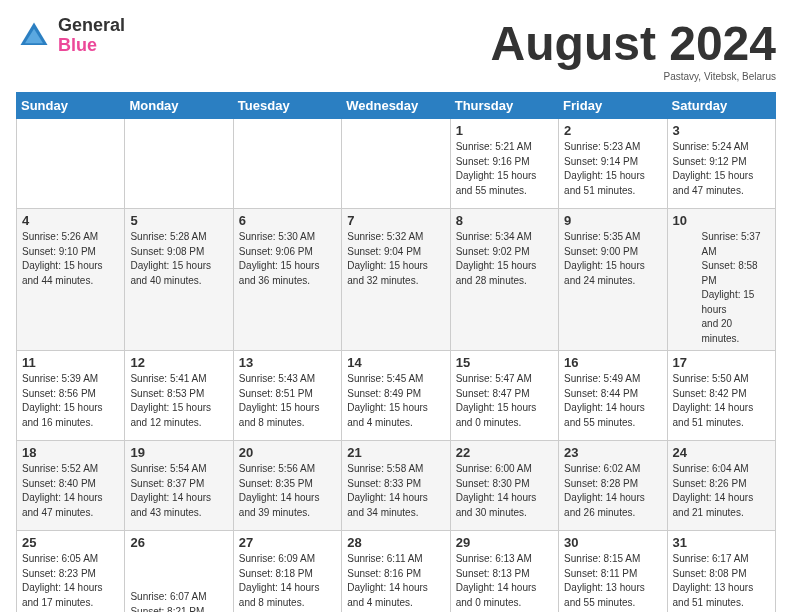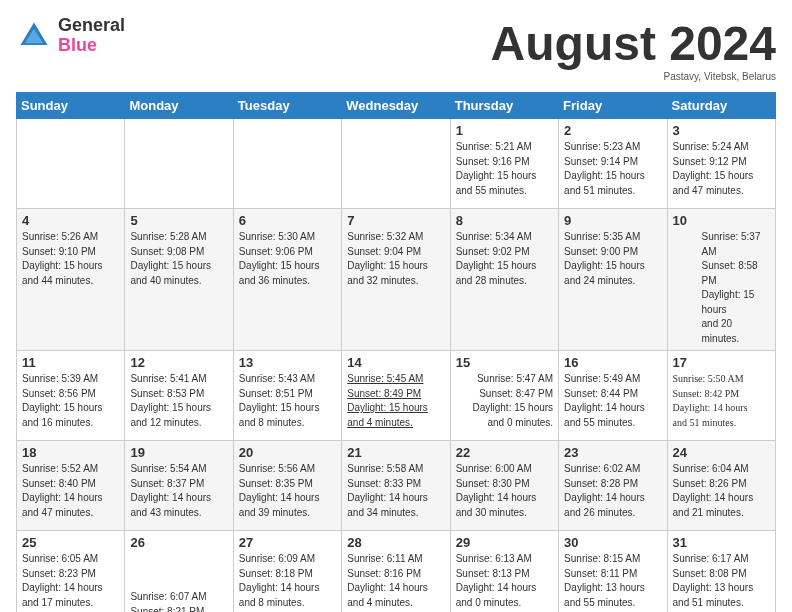--- a/index.html
+++ b/index.html
@@ -221,42 +221,42 @@
         </td>
         <td>
           <span class="day-num">13</span>
           <div class="day-info" style="white-space: pre-line;">Sunrise: 5:43 AM
 Sunset: 8:51 PM
 Daylight: 15 hours
 and 8 minutes.</div>
         </td>
         <td>
           <span class="day-num">14</span>
-          <div class="day-info" style="white-space: pre-line; text-decoration: underline;">Sunrise: 5:45 AM
+          <div class="day-info" style="white-space: pre-line;">Sunrise: 5:45 AM
 Sunset: 8:49 PM
 Daylight: 15 hours
 and 4 minutes.</div>
         </td>
         <td>
           <span class="day-num">15</span>
-          <div class="day-info" style="white-space: pre-line; text-align: right;">Sunrise: 5:47 AM
+          <div class="day-info" style="white-space: pre-line;">Sunrise: 5:47 AM
 Sunset: 8:47 PM
 Daylight: 15 hours
 and 0 minutes.</div>
         </td>
         <td>
           <span class="day-num">16</span>
           <div class="day-info" style="white-space: pre-line;">Sunrise: 5:49 AM
 Sunset: 8:44 PM
 Daylight: 14 hours
 and 55 minutes.</div>
         </td>
         <td>
           <span class="day-num">17</span>
-          <div class="day-info" style="white-space: pre-line; font-family: Liberation Serif, serif;">Sunrise: 5:50 AM
+          <div class="day-info" style="white-space: pre-line;">Sunrise: 5:50 AM
 Sunset: 8:42 PM
 Daylight: 14 hours
 and 51 minutes.</div>
         </td>
       </tr>
       <tr>
         <td>
           <span class="day-num">18</span>
           <div class="day-info" style="white-space: pre-line;">Sunrise: 5:52 AM
 Sunset: 8:40 PM

